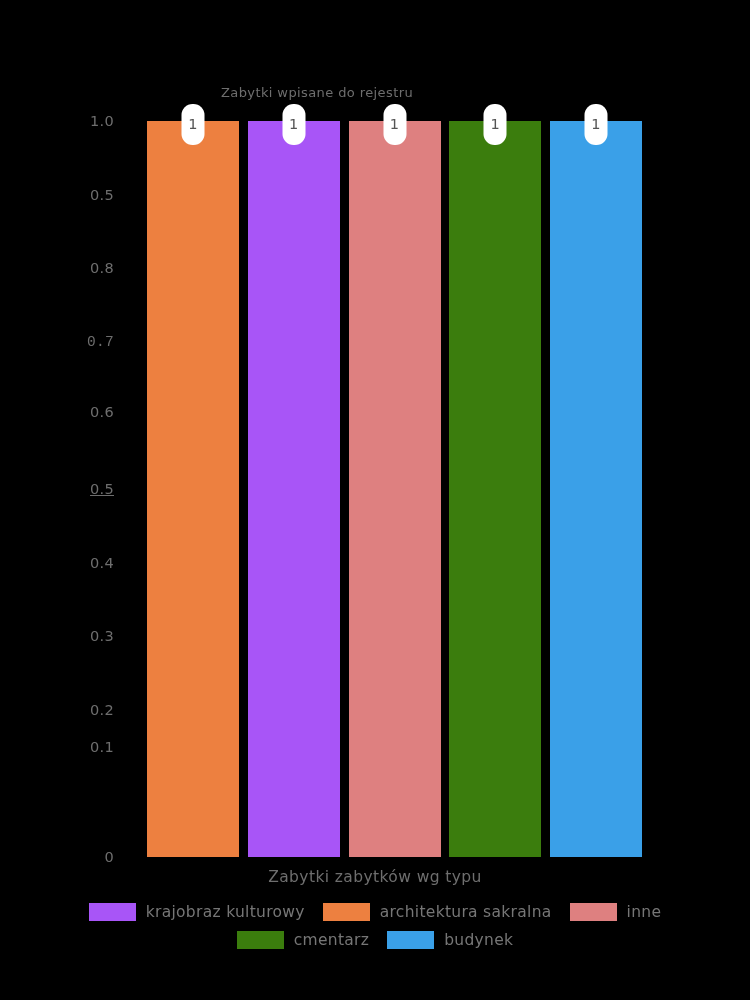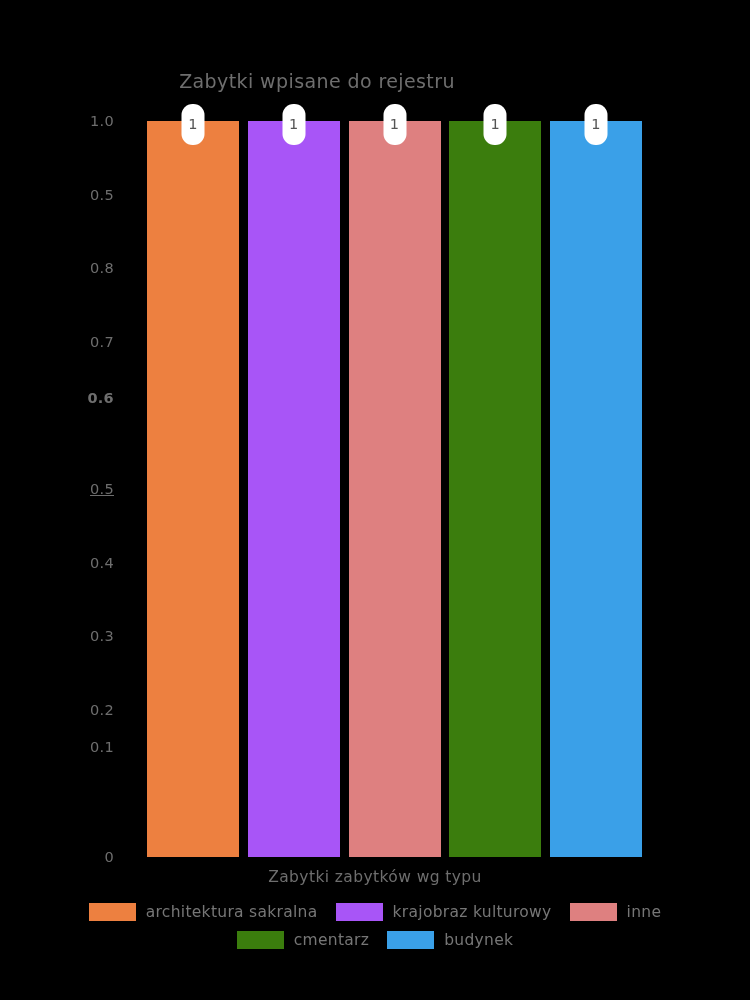--- a/index.html
+++ b/index.html
@@ -20,25 +20,25 @@
     width: 750px;
     height: 1000px;
     background: #000000;
     box-sizing: border-box;
   }
 
   
   .chart-title {
     position: absolute;
     left: 0;
-    top: 70px;
+    top: 85px;
     width: 634px;
     text-align: center;
     color: #6e6e6e;
-    font-size: 19px;
+    font-size: 13px;
     font-weight: 400;
     letter-spacing: 0.4px;
     white-space: nowrap;
   }
 
   
   .plot-area {
     position: absolute;
     left: 147px;
     top: 121px;
@@ -150,22 +150,22 @@
 <body>
 
 <div class="chart-root">
 
   <div class="chart-title">Zabytki wpisane do rejestru</div>
 
   <div class="y-axis" id="y-axis">
       <div class="y-tick" style="top: 0px;">1.0</div>
       <div class="y-tick" style="top: 73.6px;">0.5</div>
       <div class="y-tick" style="top: 147.2px;">0.8</div>
-      <div class="y-tick" style="top: 220.8px;">0.7</div>
-      <div class="y-tick" style="top: 277px; font-weight: bold;">0.6</div>
+      <div class="y-tick" style="top: 220.8px; font-family: Liberation Mono, monospace;">0.7</div>
+      <div class="y-tick" style="top: 291px;">0.6</div>
       <div class="y-tick" style="top: 368px; text-decoration: underline;">0.5</div>
       <div class="y-tick" style="top: 441.6px; text-align: right;">0.4</div>
       <div class="y-tick" style="top: 515.2px;">0.3</div>
       <div class="y-tick" style="top: 588.8px;">0.2</div>
       <div class="y-tick" style="top: 626px;">0.1</div>
       <div class="y-tick" style="top: 736px;">0</div>
     </div>
 
   <div class="plot-area">
     <div class="bars" id="bars">
@@ -190,28 +190,28 @@
           <div class="bar-label" style="bottom: 712px;">1</div>
         </div>
       </div>
   </div>
 
   <div class="x-title">Zabytki zabytków wg typu</div>
 
   <div class="legend" id="legend">
       <div class="legend-row">
         <div class="legend-item">
+          <span class="legend-swatch" style="background: rgb(168, 85, 247);"></span>
+          <span class="legend-label">krajobraz kulturowy</span>
+        </div>
+        <div class="legend-item">
           <span class="legend-swatch" style="background: rgb(237, 128, 64);"></span>
           <span class="legend-label">architektura sakralna</span>
         </div>
         <div class="legend-item">
-          <span class="legend-swatch" style="background: rgb(168, 85, 247);"></span>
-          <span class="legend-label">krajobraz kulturowy</span>
-        </div>
-        <div class="legend-item">
           <span class="legend-swatch" style="background: rgb(222, 128, 128);"></span>
           <span class="legend-label">inne</span>
         </div>
       </div>
       <div class="legend-row">
         <div class="legend-item">
           <span class="legend-swatch" style="background: rgb(59, 125, 13);"></span>
           <span class="legend-label">cmentarz</span>
         </div>
         <div class="legend-item">

